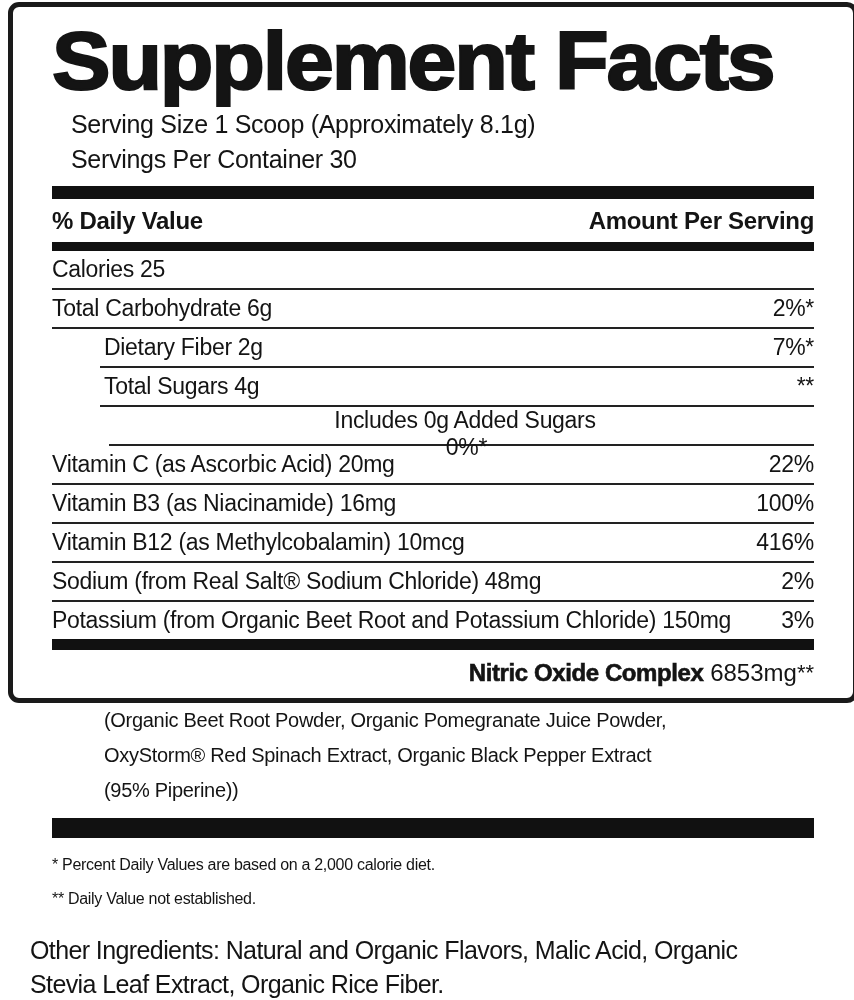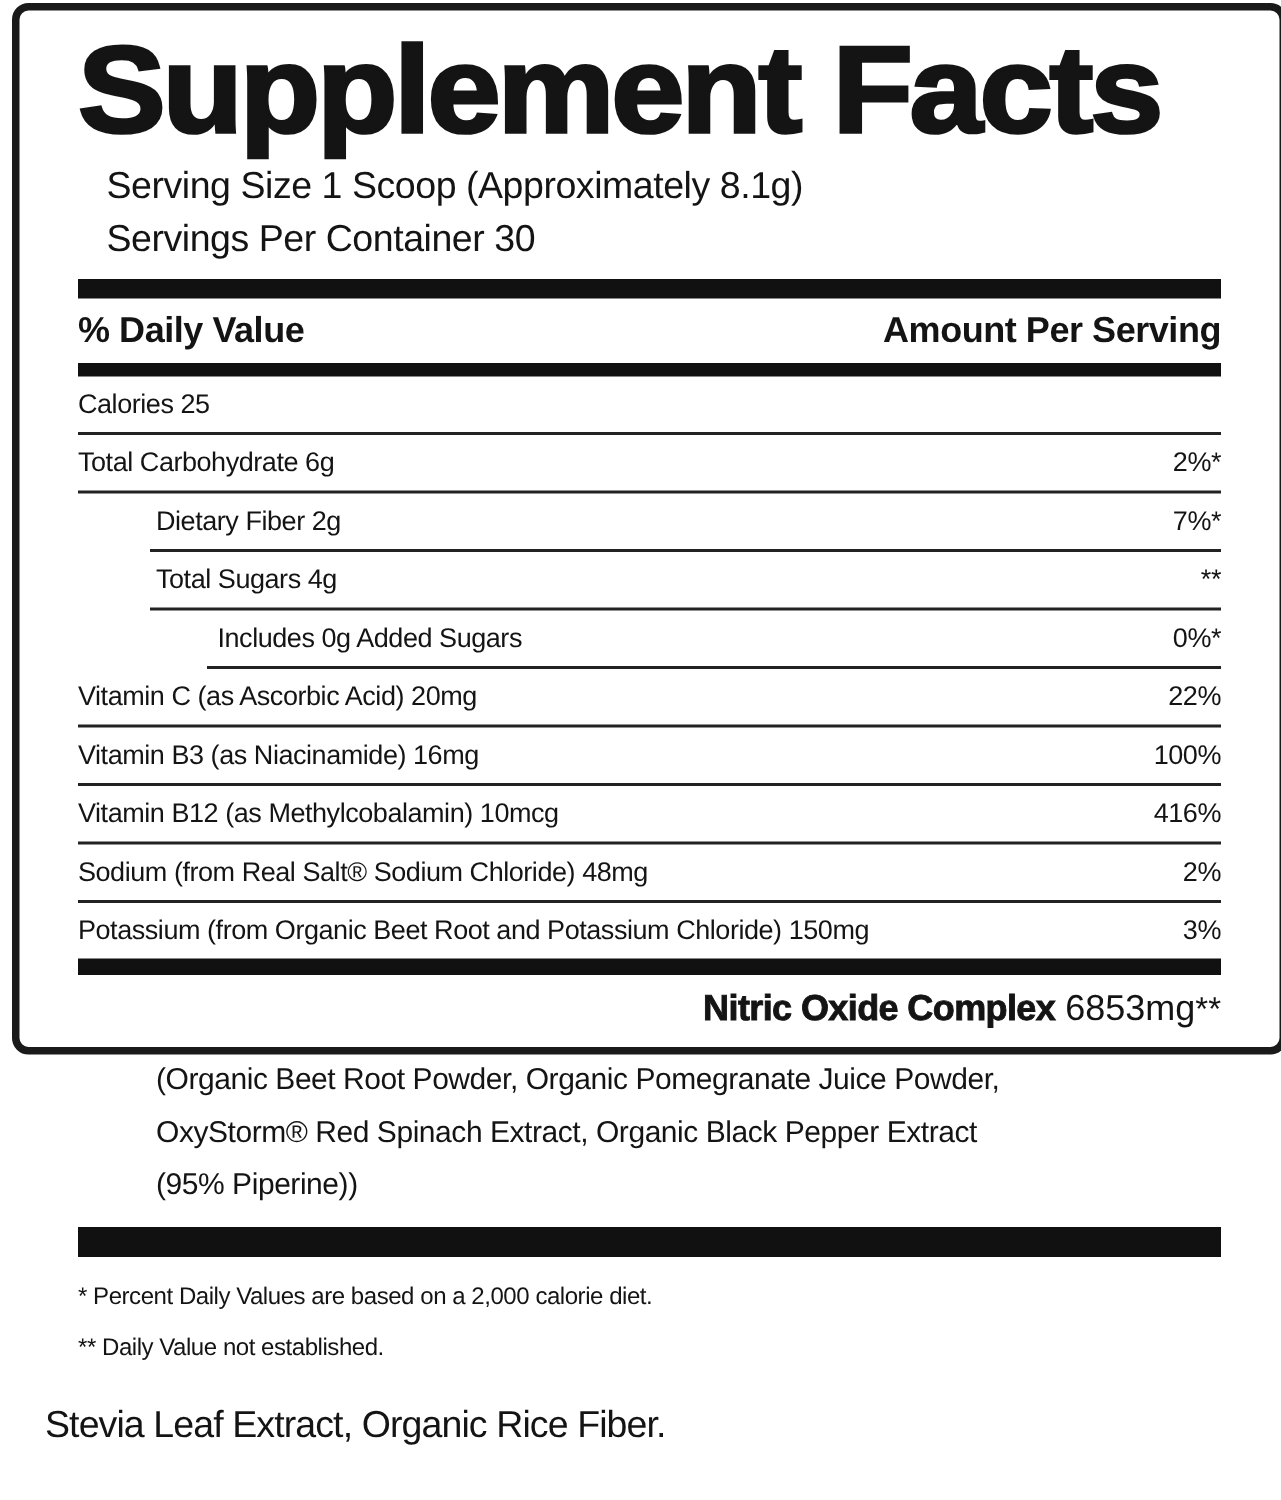--- a/index.html
+++ b/index.html
@@ -24,27 +24,27 @@
   .bar-1 { height:13px; margin-top:9px; }
   .bar-2 { height:9px; }
   .bar-3 { height:11px; }
   .bar-4 { height:20px; }
   .colhead {
     display:flex; justify-content:space-between; align-items:center;
     padding:8px 0 7px 0; font-weight:bold; font-size:24px; letter-spacing:-0.3px;
   }
   .row {
     display:flex; justify-content:space-between; align-items:center;
-    height:37px; font-size:18px; letter-spacing:-0.3px;
+    height:37px; font-size:23px; letter-spacing:-0.3px;
     border-bottom:2px solid #222222; white-space:nowrap;
   }
   .row.last { border-bottom:none; }
   .row.i1 { margin-left:48px; }
   .row.i1 .lbl { padding-left:4px; }
-  .row.i2 { margin-left:86px; }
+  .row.i2 { margin-left:57px;flex-direction:column; }
   .row.i2 .lbl { padding-left:7px; }
   .dv { padding-left:10px; }
   .complex-head {
     display:flex; justify-content:flex-end; align-items:flex-start;
     padding-top:9px; font-size:24px; min-height:38px;
   }
   .complex-name { font-weight:bold; letter-spacing:-0.4px; -webkit-text-stroke:0.6px #141414; }
   .complex-amount { font-weight:normal; }
   .complex-dv { font-size:22px; padding-top:1px; }
   .complex-desc { margin:6px 0 10px 0; }
@@ -135,14 +135,15 @@
   <div class="bar bar-4"></div>
 
   <div class="footnotes">
     <div class="footnote-line">* Percent Daily Values are based on a 2,000 calorie diet.</div>
     <div class="footnote-line">** Daily Value not established.</div>
   </div>
 
 </div>
 
 <div class="other-ingredients">
+  <div class="other-line">Other Ingredients: Natural and Organic Flavors, Malic Acid, Organic</div>
   <div class="other-line">Stevia Leaf Extract, Organic Rice Fiber.</div>
 </div>
 
 </body></html>

